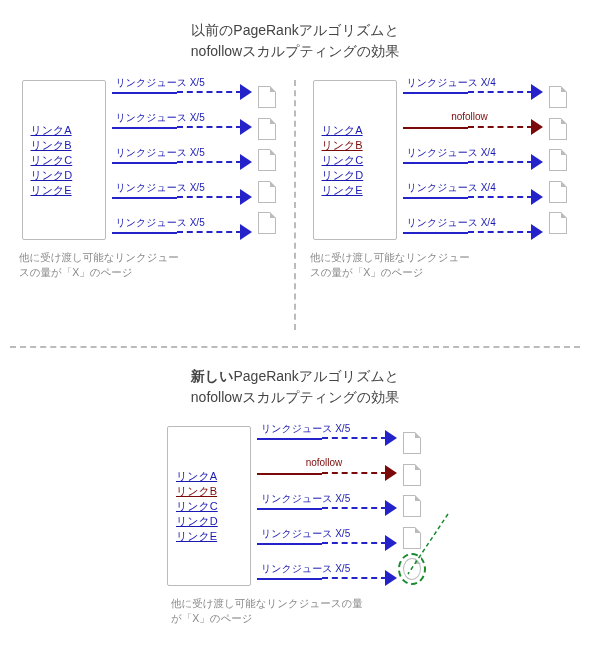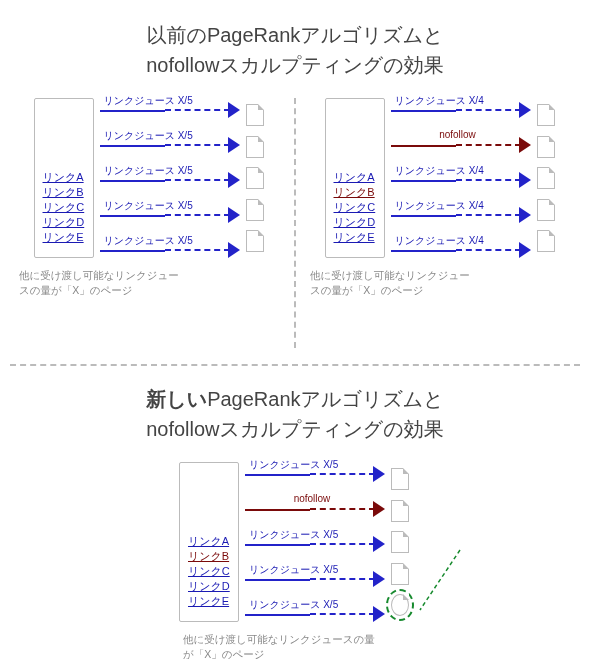--- a/index.html
+++ b/index.html
@@ -6,21 +6,21 @@
     margin: 0;
     padding: 20px 15px 30px 15px;
     font-family: "Hiragino Kaku Gothic Pro", "Meiryo", sans-serif;
     background: #fff;
     width: 560px;
     color: #333;
     font-size: 12px;
   }
   .title {
     text-align: center;
-    font-size: 20px;
+    font-size: 14px;
     line-height: 1.5;
     color: #444;
     margin-bottom: 18px;
   }
   .title .em { font-weight: bold; }
   .top-row {
     display: flex;
     align-items: flex-start;
   }
   .panel {
@@ -34,29 +34,29 @@
     width: 0;
     border-left: 2px dashed #bbb;
     height: 250px;
     margin: 0 10px;
   }
   .hsep {
     border-top: 2px dashed #bbb;
     margin: 16px -5px 18px -5px;
   }
   .source-page {
-    width: 60px;
+    width: 84px;
     height: 160px;
     border: 1px solid #bbb;
     border-radius: 2px;
     box-sizing: border-box;
     padding: 12px 8px;
     display: flex;
     flex-direction: column;
-    justify-content: flex-end;
+    justify-content: center;
     background: #fff;
   }
   .link-label {
     color: #1a1ab3;
     text-decoration: underline;
     font-size: 11px;
     white-space: nowrap;
   }
   .link-label.nofollow { color: #7a0a0a; }
   .arrows {

